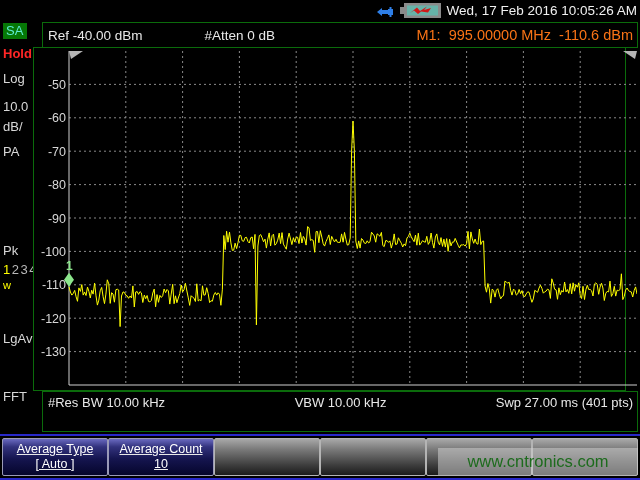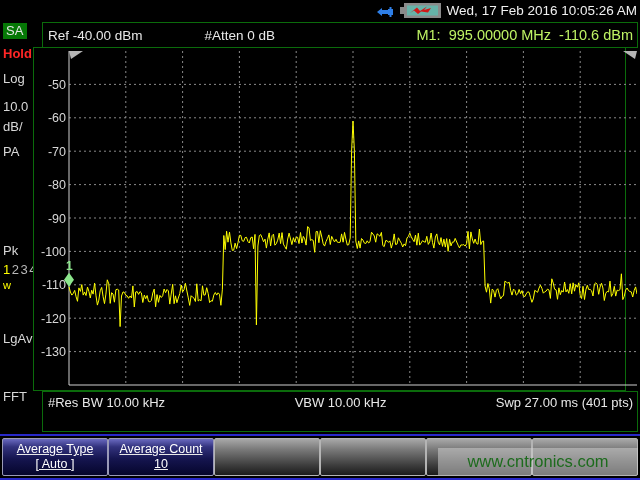--- a/index.html
+++ b/index.html
@@ -8,38 +8,38 @@
     font-family:"Liberation Sans","DejaVu Sans",sans-serif;
     overflow:hidden;color:#e8e8e8;
   }
   
   .statusbar{position:absolute;left:0;top:0;width:640px;height:21px;background:#000;}
   .status-cluster{position:absolute;right:3px;top:0;height:21px;display:flex;align-items:center;gap:5px;}
   .datetime{font-size:13.5px;color:#f0f0f0;white-space:pre;}
   
   .sidebar{position:absolute;left:0;top:21px;width:33px;height:412px;background:#000;font-size:13px;color:#d8d8d8;}
   .sb{position:absolute;left:3px;white-space:nowrap;}
-  .sb-mode{top:2px;background:#067806;color:#e5e5e5;padding:0 4px 1px 3px;}
+  .sb-mode{top:2px;background:#067806;color:#5eead4;padding:0 4px 1px 3px;}
   .sb-hold{top:25px;color:#ff2626;font-weight:bold;}
   .sb-log{top:50px;}
   .sb-scale{top:78px;}
   .sb-scaleunit{top:98px;}
   .sb-pa{top:123px;}
   .sb-pk{top:222px;}
   .sb-digits{top:241px;letter-spacing:1.5px;color:#b8b8b8;}
   .sb-digits .active{color:#ffff00;}
   .sb-w{top:258px;color:#ffff00;font-size:11px;}
   .sb-lgav{top:310px;}
   .sb-fft{top:368px;}
   
   .annot{position:absolute;border:1px solid #0b6b0b;background:#000;box-sizing:border-box;}
   .annot-top{left:42px;top:22px;width:596px;height:26px;display:flex;align-items:center;font-size:13.5px;}
   .ref-label{margin-left:5px;}
   .atten-label{margin-left:62px;}
-  .marker-readout{margin-left:auto;margin-right:4px;color:#bef264;font-size:14.5px;white-space:pre;}
+  .marker-readout{margin-left:auto;margin-right:4px;color:#f97316;font-size:14.5px;white-space:pre;}
   .annot-bottom{left:42px;top:391px;width:596px;height:41px;font-size:13px;}
   .ba-row{display:flex;height:20px;align-items:center;padding:0 4px 0 5px;}
   .ba-left{flex:1;text-align:left;}
   .ba-center{flex:0 0 auto;}
   .ba-right{flex:1;text-align:right;}
   
   .plotbox{position:absolute;left:33px;top:47px;width:593px;height:344px;border:1px solid #0b6b0b;box-sizing:border-box;background:#000;}
   .plotbox svg{display:block;}
   
   .blue-sep{position:absolute;left:0;width:640px;height:2px;background:#2828c8;}

